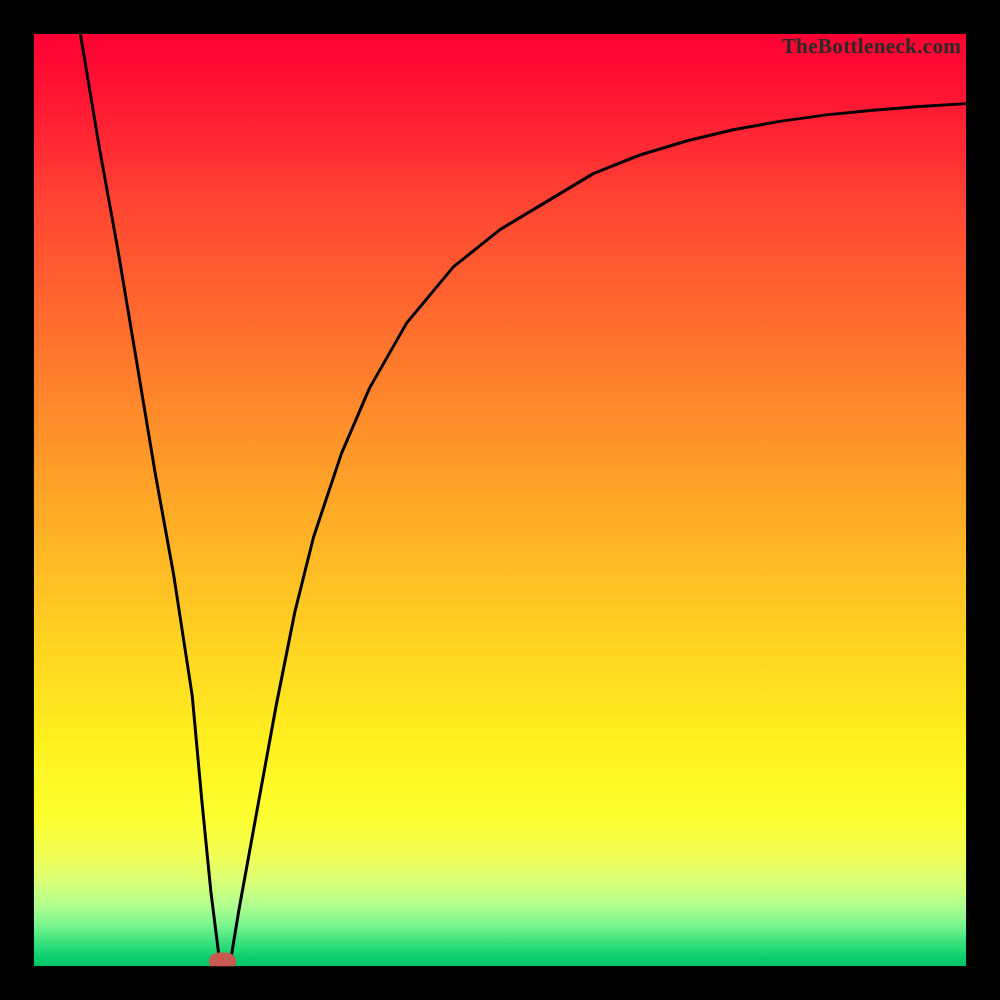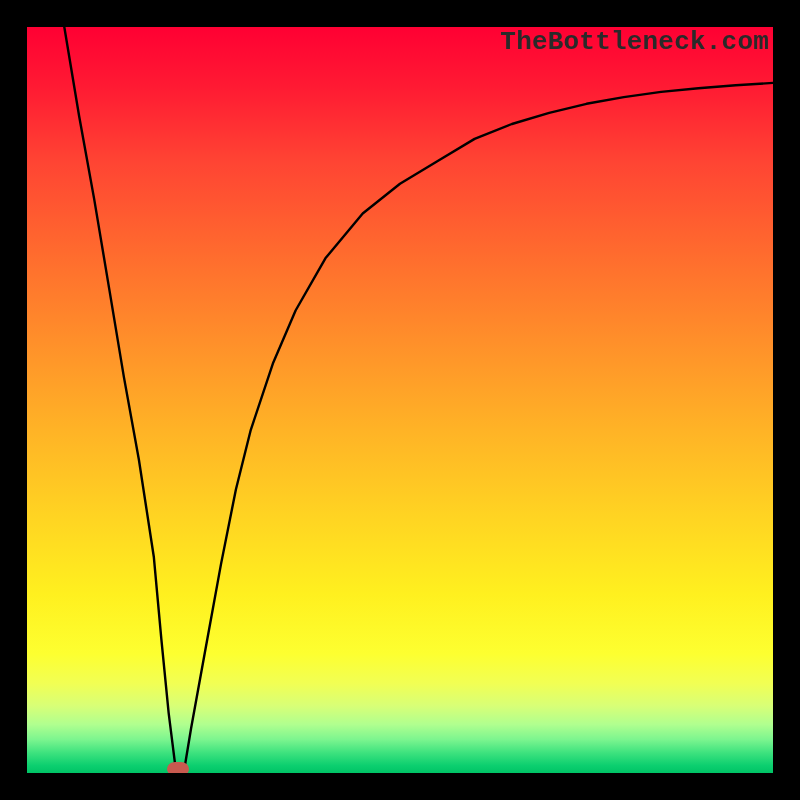--- a/index.html
+++ b/index.html
@@ -47,24 +47,24 @@
       #3de27e 97.3%,
       #0ccf6f 99%,
       #00c466 100%
     );
   }
   .watermark {
     position: absolute;
     top: 0px;
     right: 4px;
     color: #2a2a2a;
-    font-size: 26px;
+    font-size: 17px;
     font-weight: 600;
     letter-spacing: 0.2px;
-    font-family: Liberation Mono, monospace;
+    font-family: Liberation Serif, serif;
     z-index: 5;
     user-select: none;
     margin-left: 20px;
   }
   svg.curve {
     position: absolute;
     inset: 0;
     z-index: 3;
   }
   .marker {

